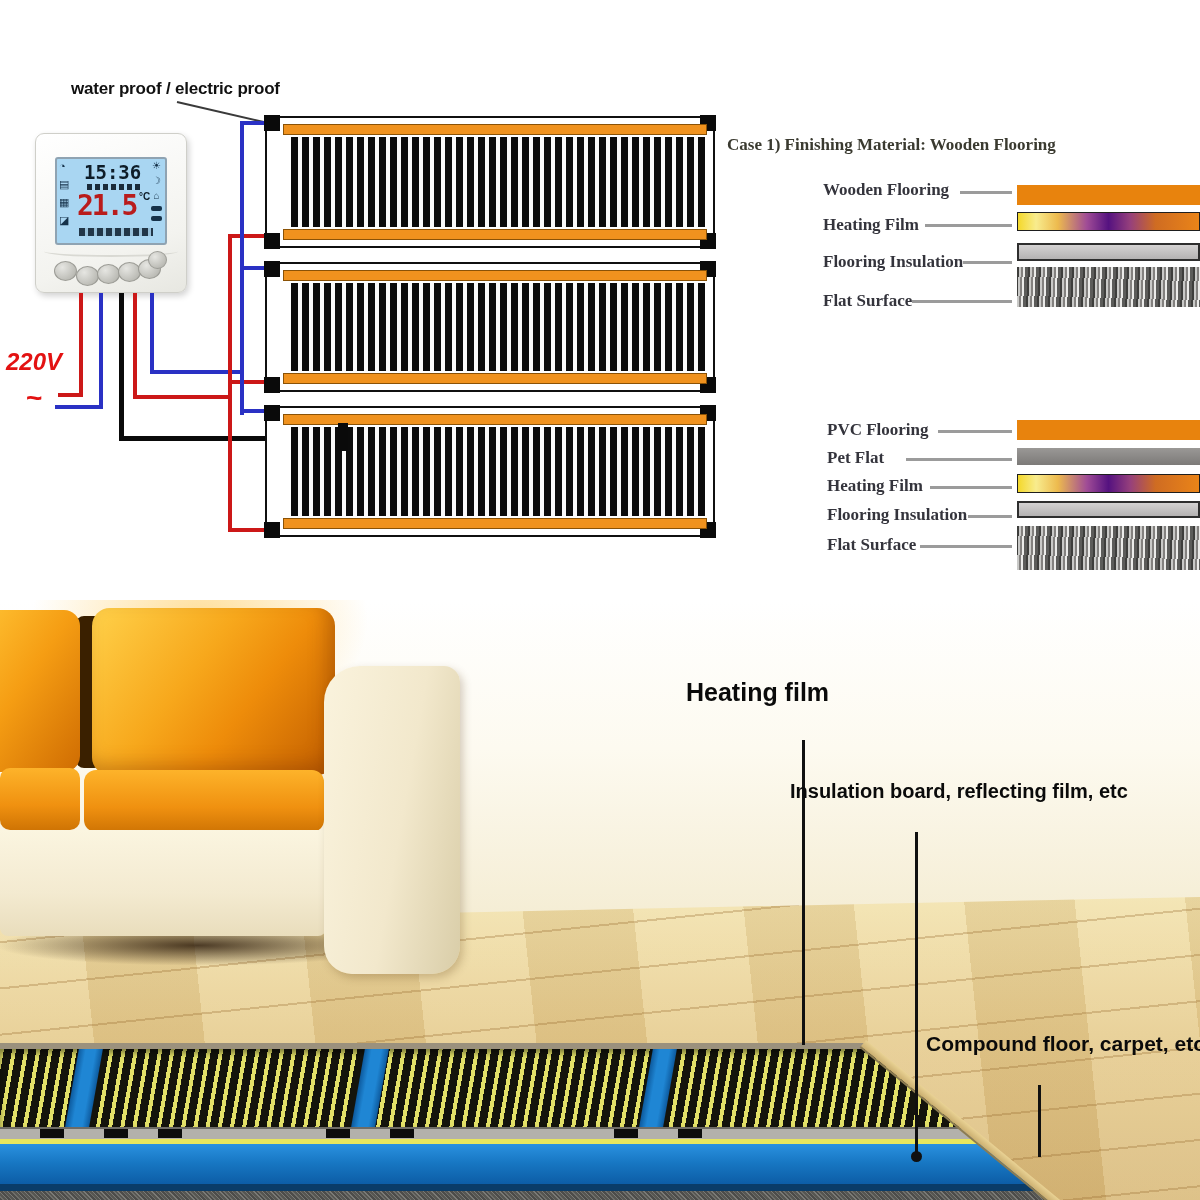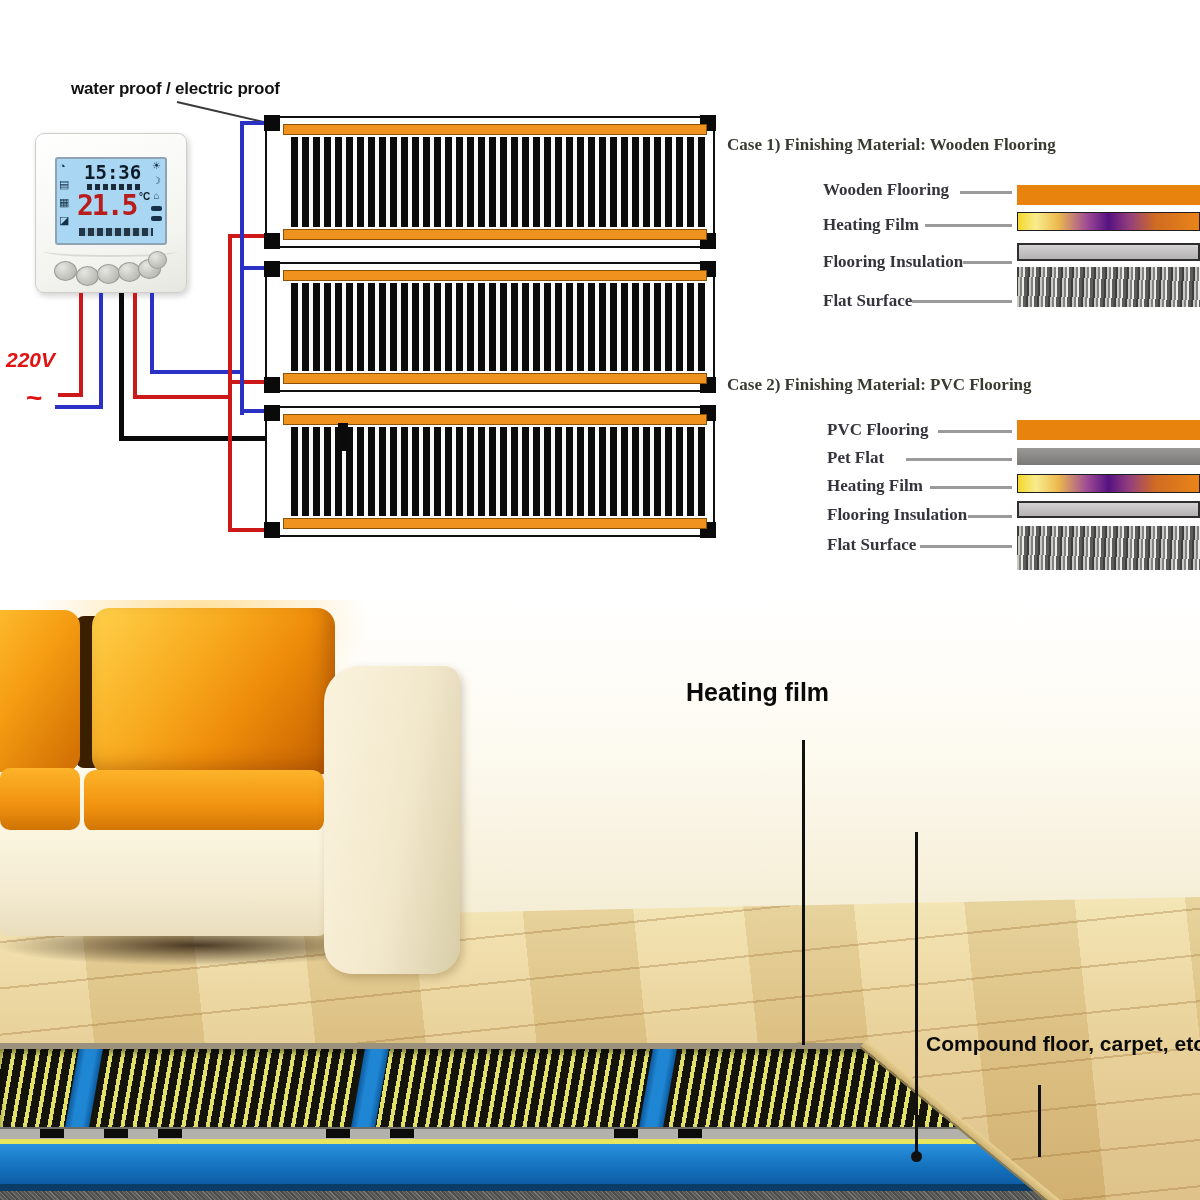--- a/index.html
+++ b/index.html
@@ -44,21 +44,21 @@
   .panel{position:absolute;left:265px;width:450px;background:#fff;border:2px solid #101010;box-sizing:border-box;}
   .corner{position:absolute;width:16px;height:16px;background:#0a0a0a;}
   .corner.tl{left:-3px;top:-3px;} .corner.tr{right:-3px;top:-3px;}
   .corner.bl{left:-3px;bottom:-3px;} .corner.br{right:-3px;bottom:-3px;}
   .obar{position:absolute;left:16px;right:6px;height:9px;background:#f0921e;border:1px solid #8a5206;}
   .obar.top{top:6px;} .obar.bot{bottom:6px;}
   .stripes{position:absolute;left:24px;right:8px;top:19px;bottom:19px;
            background:repeating-linear-gradient(90deg,#0b0b0b 0 7px,#f9f9f9 7px 11px);}
   .sensor-block{position:absolute;background:#0a0a0a;}
   
-  .voltage{position:absolute;left:6px;top:348px;font-size:21px;font-weight:bold;font-style:italic;color:#e31212;}
+  .voltage{position:absolute;left:6px;top:348px;font-size:24px;font-weight:bold;font-style:italic;color:#e31212;}
   .tilde{position:absolute;left:26px;top:382px;font-size:28px;font-weight:bold;color:#e31212;}
   .sensor-note{position:absolute;left:28px;top:468px;width:250px;font-size:16px;font-weight:bold;
                color:#141414;line-height:2.1;white-space:pre-line;}
   
   .case-title{position:absolute;font-family:"Liberation Serif",serif;font-weight:bold;font-size:17px;
               color:#3a3a30;white-space:nowrap;}
   .case-lbl{position:absolute;font-family:"Liberation Serif",serif;font-weight:bold;font-size:17px;
             color:#34343c;white-space:nowrap;}
   .leader{position:absolute;height:3px;background:#9b9b9b;}
   .cbar{position:absolute;left:1017px;width:183px;box-sizing:border-box;}
@@ -221,21 +221,20 @@
     <div class="case-lbl" style="left:823px;top:215px;">Heating Film</div>
     <div class="leader" style="left:925px;top:224px;width:87px;"></div>
     <div class="cbar bar-gradient" style="top:212px;height:19px;"></div>
     <div class="case-lbl" style="left:823px;top:252px;">Flooring Insulation</div>
     <div class="leader" style="left:963px;top:261px;width:49px;"></div>
     <div class="cbar bar-gray-light" style="top:243px;height:18px;"></div>
     <div class="case-lbl" style="left:823px;top:291px;">Flat Surface</div>
     <div class="leader" style="left:912px;top:300px;width:100px;"></div>
     <div class="cbar bar-textured" style="top:267px;height:40px;"></div>
 
-    <div class="case-title" style="left:727px;top:375px;">Case 2) Finishing Material: PVC Flooring</div>
     <div class="case-lbl" style="left:827px;top:420px;">PVC Flooring</div>
     <div class="leader" style="left:938px;top:430px;width:74px;"></div>
     <div class="cbar bar-orange" style="top:420px;height:20px;"></div>
     <div class="case-lbl" style="left:827px;top:448px;">Pet Flat</div>
     <div class="leader" style="left:906px;top:458px;width:106px;"></div>
     <div class="cbar bar-gray-mid" style="top:448px;height:17px;"></div>
     <div class="case-lbl" style="left:827px;top:476px;">Heating Film</div>
     <div class="leader" style="left:930px;top:486px;width:82px;"></div>
     <div class="cbar bar-gradient" style="top:474px;height:19px;"></div>
     <div class="case-lbl" style="left:827px;top:505px;">Flooring Insulation</div>
@@ -280,15 +279,16 @@
       <div class="cs-concrete"></div>
     </div>
     <div class="wood-edge"></div>
 
     <div class="ann-line" style="left:802px;top:140px;height:305px;"></div>
     <div class="ann-line" style="left:915px;top:232px;height:326px;"></div>
     <div class="ann-dot" style="left:911px;top:551px;"></div>
     <div class="ann-line" style="left:1038px;top:485px;height:72px;"></div>
 
     <div class="photo-lbl" style="left:686px;top:78px;font-size:25px;">Heating film</div>
+    <div class="photo-lbl" style="left:790px;top:180px;font-size:20px;">Insulation board, reflecting film, etc</div>
     <div class="photo-lbl" style="left:926px;top:432px;font-size:21px;">Compound floor, carpet, etc</div>
   </section>
 </div>
 
 </body></html>

